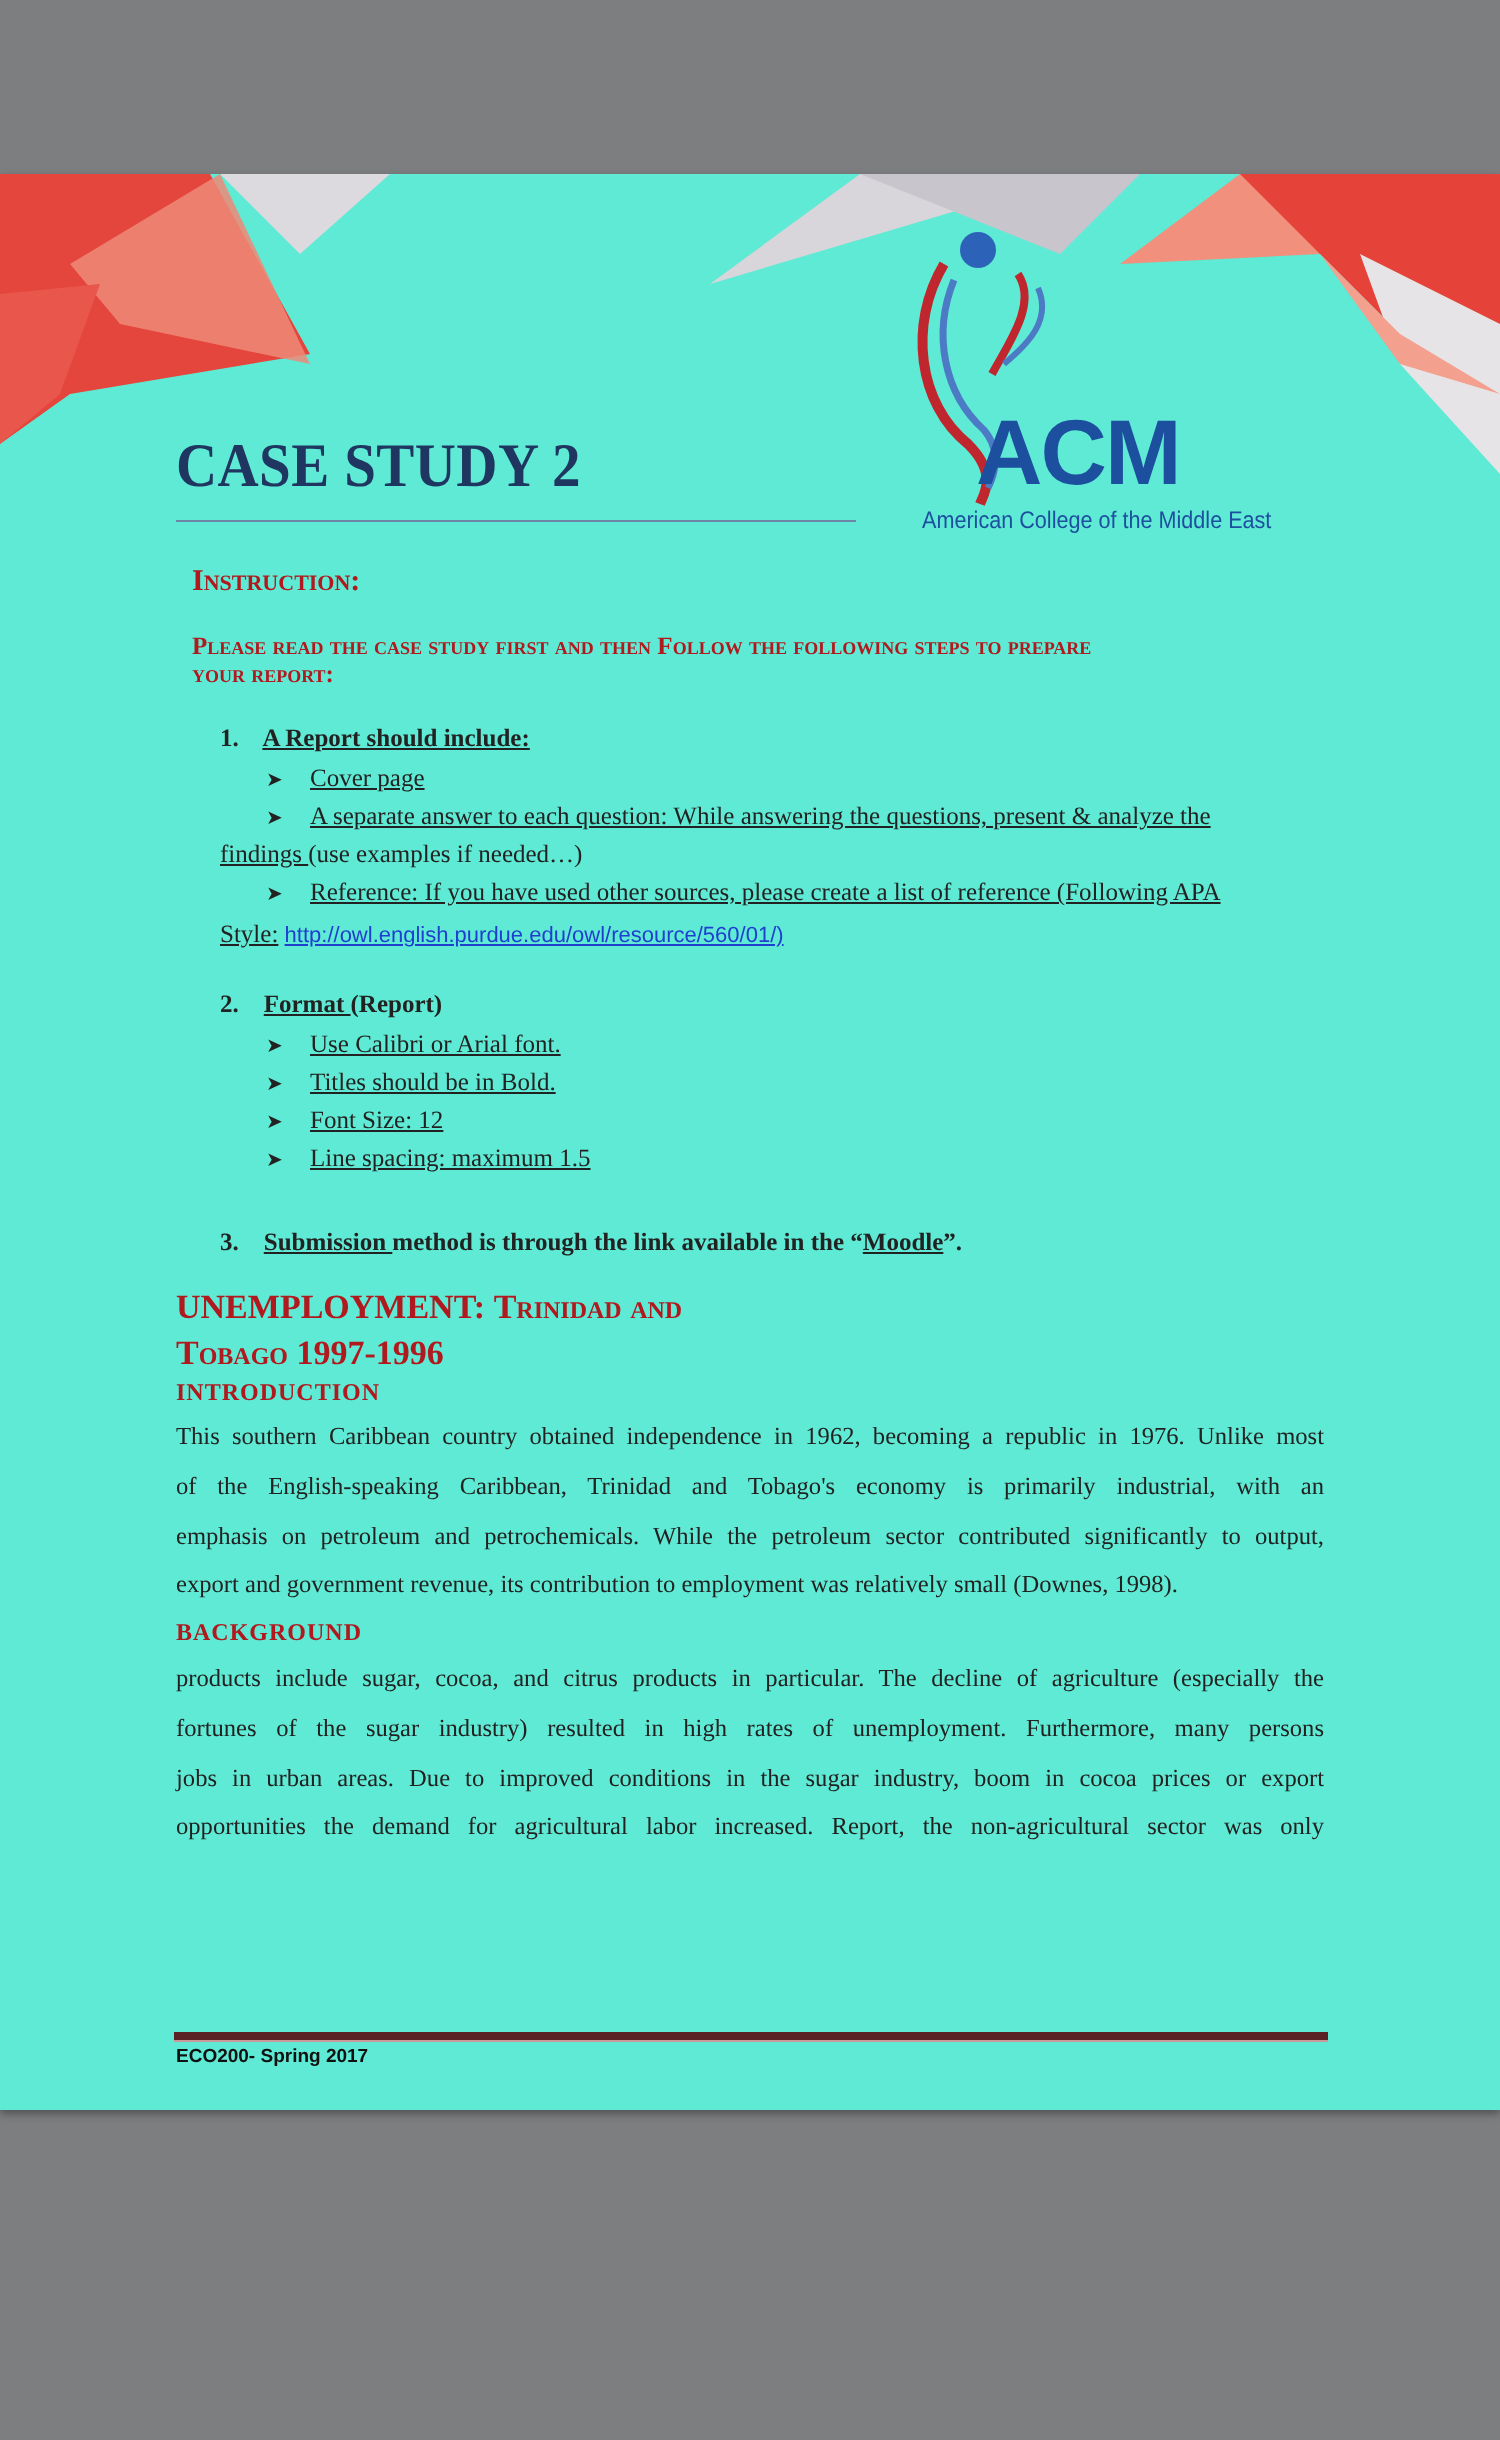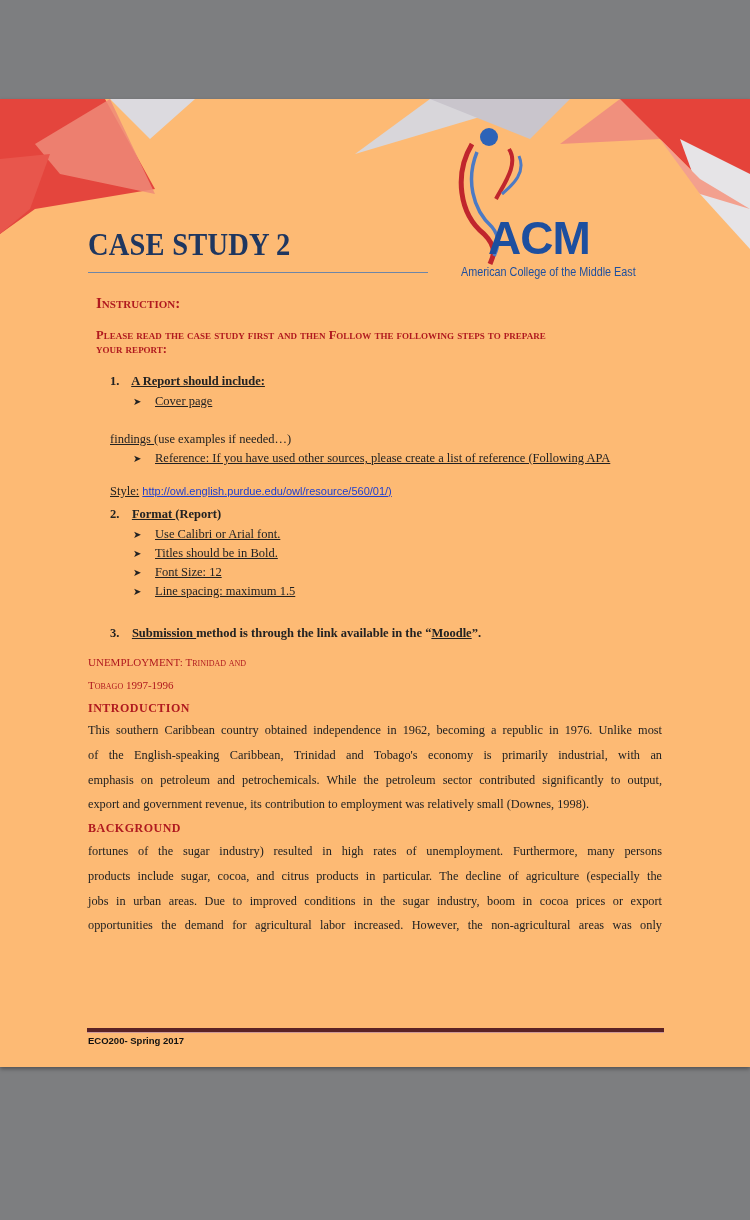--- a/index.html
+++ b/index.html
@@ -1,32 +1,32 @@
 <!DOCTYPE html>
 <html><head>
 <meta charset="utf-8">
 <style>
   html, body { margin:0; padding:0; }
   body { width:750px; height:1220px; background:#7d7e80; position:relative; overflow:hidden; font-family:"Liberation Serif", serif; }
-  .page { position:absolute; left:0; top:87px; width:750px; height:968px; background:#fdba74; overflow:hidden; box-shadow:0 2px 4px rgba(0,0,0,0.35);margin-top:12px; }
+  .page { position:absolute; left:0; top:87px; width:750px; height:968px; background:#5eead4; overflow:hidden; box-shadow:0 2px 4px rgba(0,0,0,0.35); }
   .deco { position:absolute; left:0; top:0; width:750px; height:240px; }
   .title { position:absolute; left:88px; top:128px; font-family:"Liberation Serif", serif; font-weight:bold; font-size:31px; color:#1f3760; letter-spacing:0.2px; transform:scaleX(0.92); transform-origin:left; }
   .title-rule { position:absolute; left:88px; top:173px; width:340px; height:1px; background:#6e86a6; }
   .logo { position:absolute; left:444px; top:25px; width:230px; height:160px; }
   .acm-text { position:absolute; left:488px; top:112px; font-family:"Liberation Sans", sans-serif; font-weight:bold; font-size:46px; color:#1d4f9f; letter-spacing:-1px; }
   .acm-sub { position:absolute; left:461px; top:166px; font-family:"Liberation Sans", sans-serif; font-size:12px; color:#1d4f9f; transform:scaleX(0.9); transform-origin:left; white-space:nowrap; }
   .red { color:#b01a1f; }
   .instr-h { position:absolute; left:96px; top:196px; font-weight:bold; font-size:15px; font-variant:small-caps; }
   .instr-p { position:absolute; left:96px; top:229px; width:580px; font-weight:bold; font-size:12.5px; font-variant:small-caps; line-height:14px; }
   .txt { position:absolute; font-size:12.5px; color:#222; white-space:nowrap; }
   .u { text-decoration:underline; }
   .b { font-weight:bold; }
   .arrow { display:inline-block; width:22px; font-size:10px; }
   .link { font-family:"Liberation Sans", sans-serif; font-size:11px; color:#1f3fcf; text-decoration:underline; }
-  .sec-h1 { position:absolute; left:88px; font-weight:normal; font-size:11px; color:#b01a1f; }
+  .sec-h1 { position:absolute; left:88px; font-weight:bold; font-size:17px; color:#b01a1f; }
   .sc { font-variant:small-caps; }
   .sec-h2 { position:absolute; left:88px; font-weight:bold; font-size:12px; color:#b01a1f; letter-spacing:0.5px; }
   .para { position:absolute; left:88px; width:574px; font-size:12.3px; color:#222; line-height:24.8px; text-align:justify; }
   .para span { display:block; text-align:justify; text-align-last:justify; }
   .para span.last { text-align-last:left; }
   .footer-rule { position:absolute; left:87px; top:929px; width:577px; height:4px; background:#5a2225; border-bottom:1px solid #c99; }
   .footer-txt { position:absolute; left:88px; top:936px; font-family:"Liberation Sans", sans-serif; font-weight:bold; font-size:9.5px; color:#111; }
 </style>
 </head>
 <body>
@@ -64,27 +64,30 @@
     <div>your report:</div>
   </div>
 
   <div class="txt b" style="left:110px; top:275px;">
     <span>1.</span>&nbsp;&nbsp;&nbsp;
     <span class="u">A Report should include:</span>
   </div>
   <div class="txt" style="left:133px; top:295px;">
     <span class="arrow">➤</span><span class="u">Cover page</span>
   </div>
+  <div class="txt" style="left:133px; top:314px;">
+    <span class="arrow">➤</span><span class="u">A separate answer to each question: While answering the questions, present &amp; analyze the</span>
+  </div>
   <div class="txt" style="left:110px; top:333px;">
     <span class="u">findings </span><span>(use examples if needed…)</span>
   </div>
   <div class="txt" style="left:133px; top:352px;">
     <span class="arrow">➤</span><span class="u">Reference: If you have used other sources, please create a list of reference (Following APA</span>
   </div>
-  <div class="txt" style="left:110px; top:385px;">
+  <div class="txt" style="left:110px; top:373px;">
     <span class="u">Style:</span>
     <a class="link">http://owl.english.purdue.edu/owl/resource/560/01/)</a>
   </div>
 
   <div class="txt b" style="left:110px; top:408px;">
     <span>2.</span>&nbsp;&nbsp;&nbsp;
     <span class="u">Format </span><span>(Report)</span>
   </div>
   <div class="txt" style="left:133px; top:428px;">
     <span class="arrow">➤</span><span class="u">Use Calibri or Arial font.</span>
@@ -114,21 +117,21 @@
   <div class="sec-h2" style="top:602px;">INTRODUCTION</div>
   <div class="para" style="top:619px;">
     <span>This southern Caribbean country obtained independence in 1962, becoming a republic in 1976. Unlike most</span>
     <span>of the English-speaking Caribbean, Trinidad and Tobago's economy is primarily industrial, with an</span>
     <span>emphasis on petroleum and petrochemicals. While the petroleum sector contributed significantly to output,</span>
     <span class="last">export and government revenue, its contribution to employment was relatively small (Downes, 1998).</span>
   </div>
 
   <div class="sec-h2" style="top:722px;">BACKGROUND</div>
   <div class="para" style="top:740px;">
+    <span>products include sugar, cocoa, and citrus products in particular. The decline of agriculture (especially the</span>
     <span>fortunes of the sugar industry) resulted in high rates of unemployment. Furthermore, many persons</span>
-    <span>products include sugar, cocoa, and citrus products in particular. The decline of agriculture (especially the</span>
     <span>jobs in urban areas. Due to improved conditions in the sugar industry, boom in cocoa prices or export</span>
-    <span>opportunities the demand for agricultural labor increased. However, the non-agricultural areas was only</span>
+    <span>opportunities the demand for agricultural labor increased. Report, the non-agricultural sector was only</span>
   </div>
 
   <div class="footer-rule"></div>
   <div class="footer-txt">ECO200- Spring 2017</div>
 </div>
 
 </body></html>

